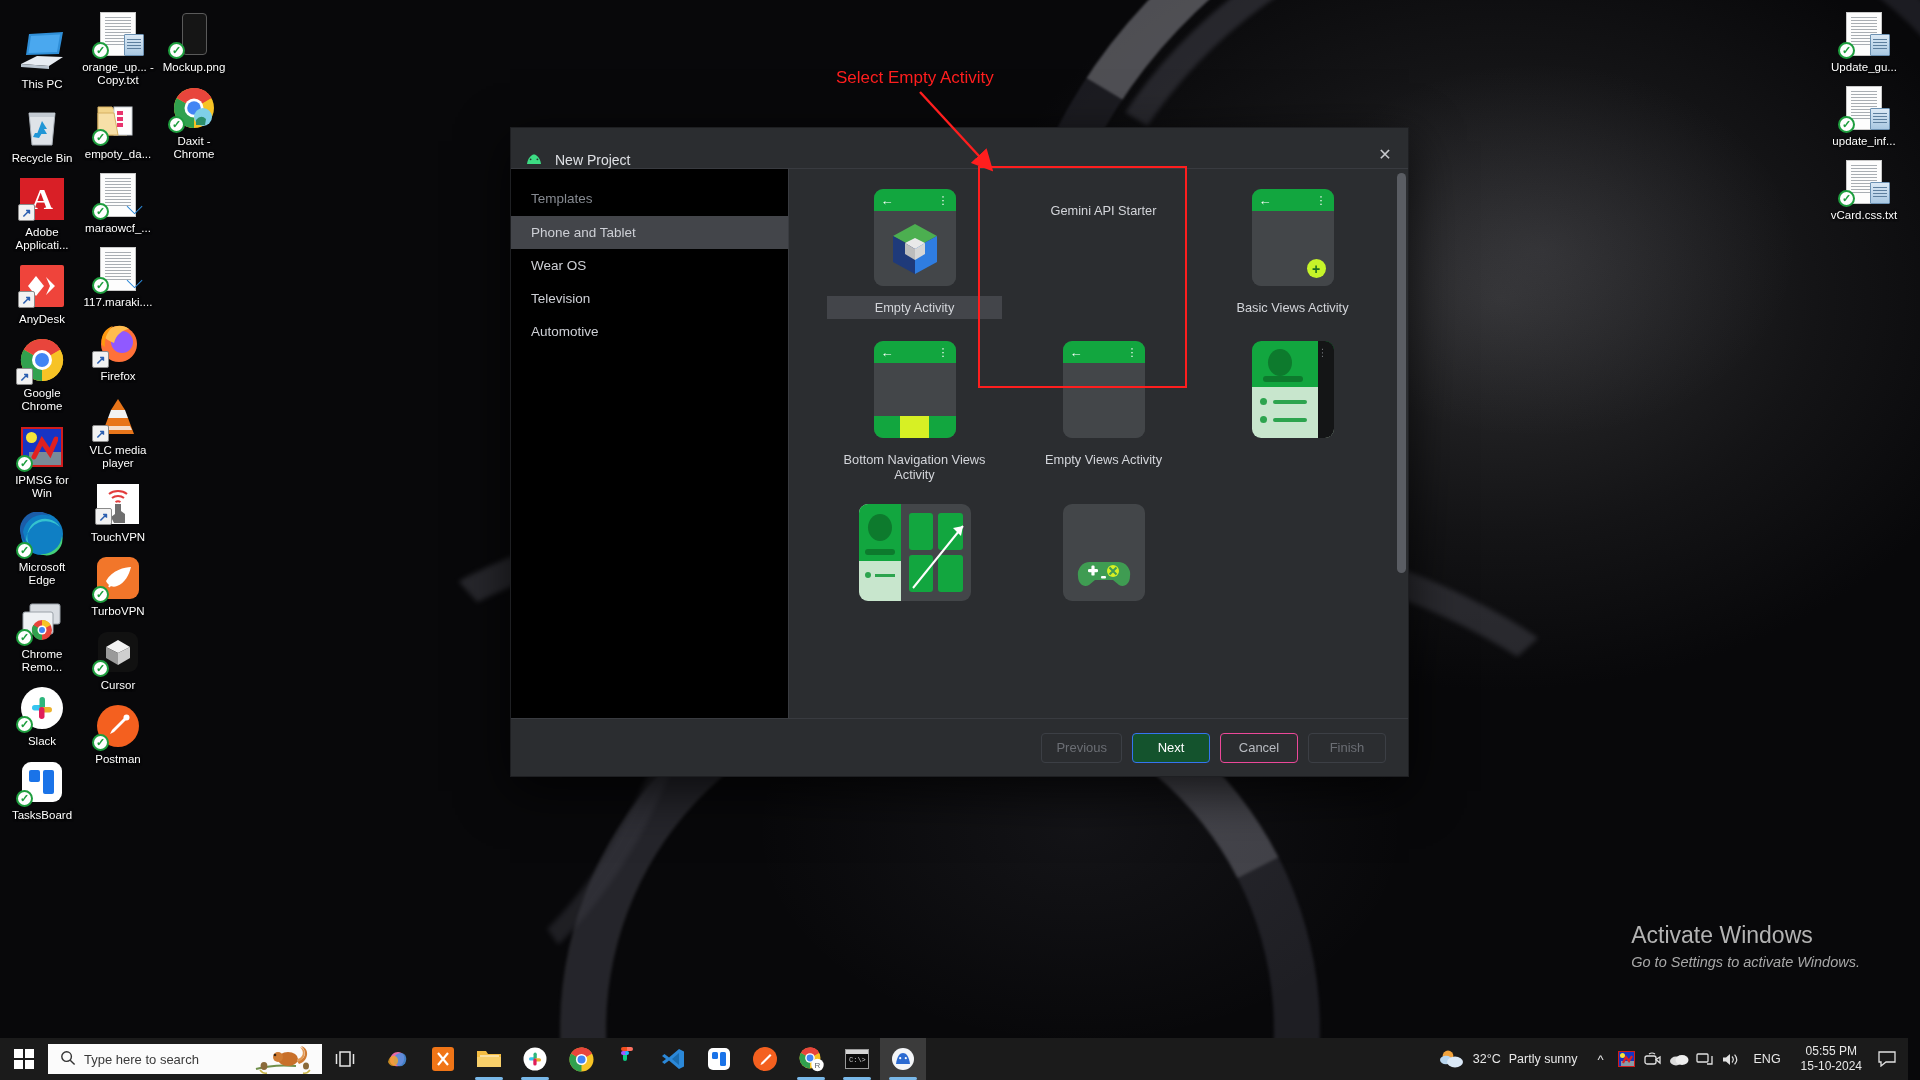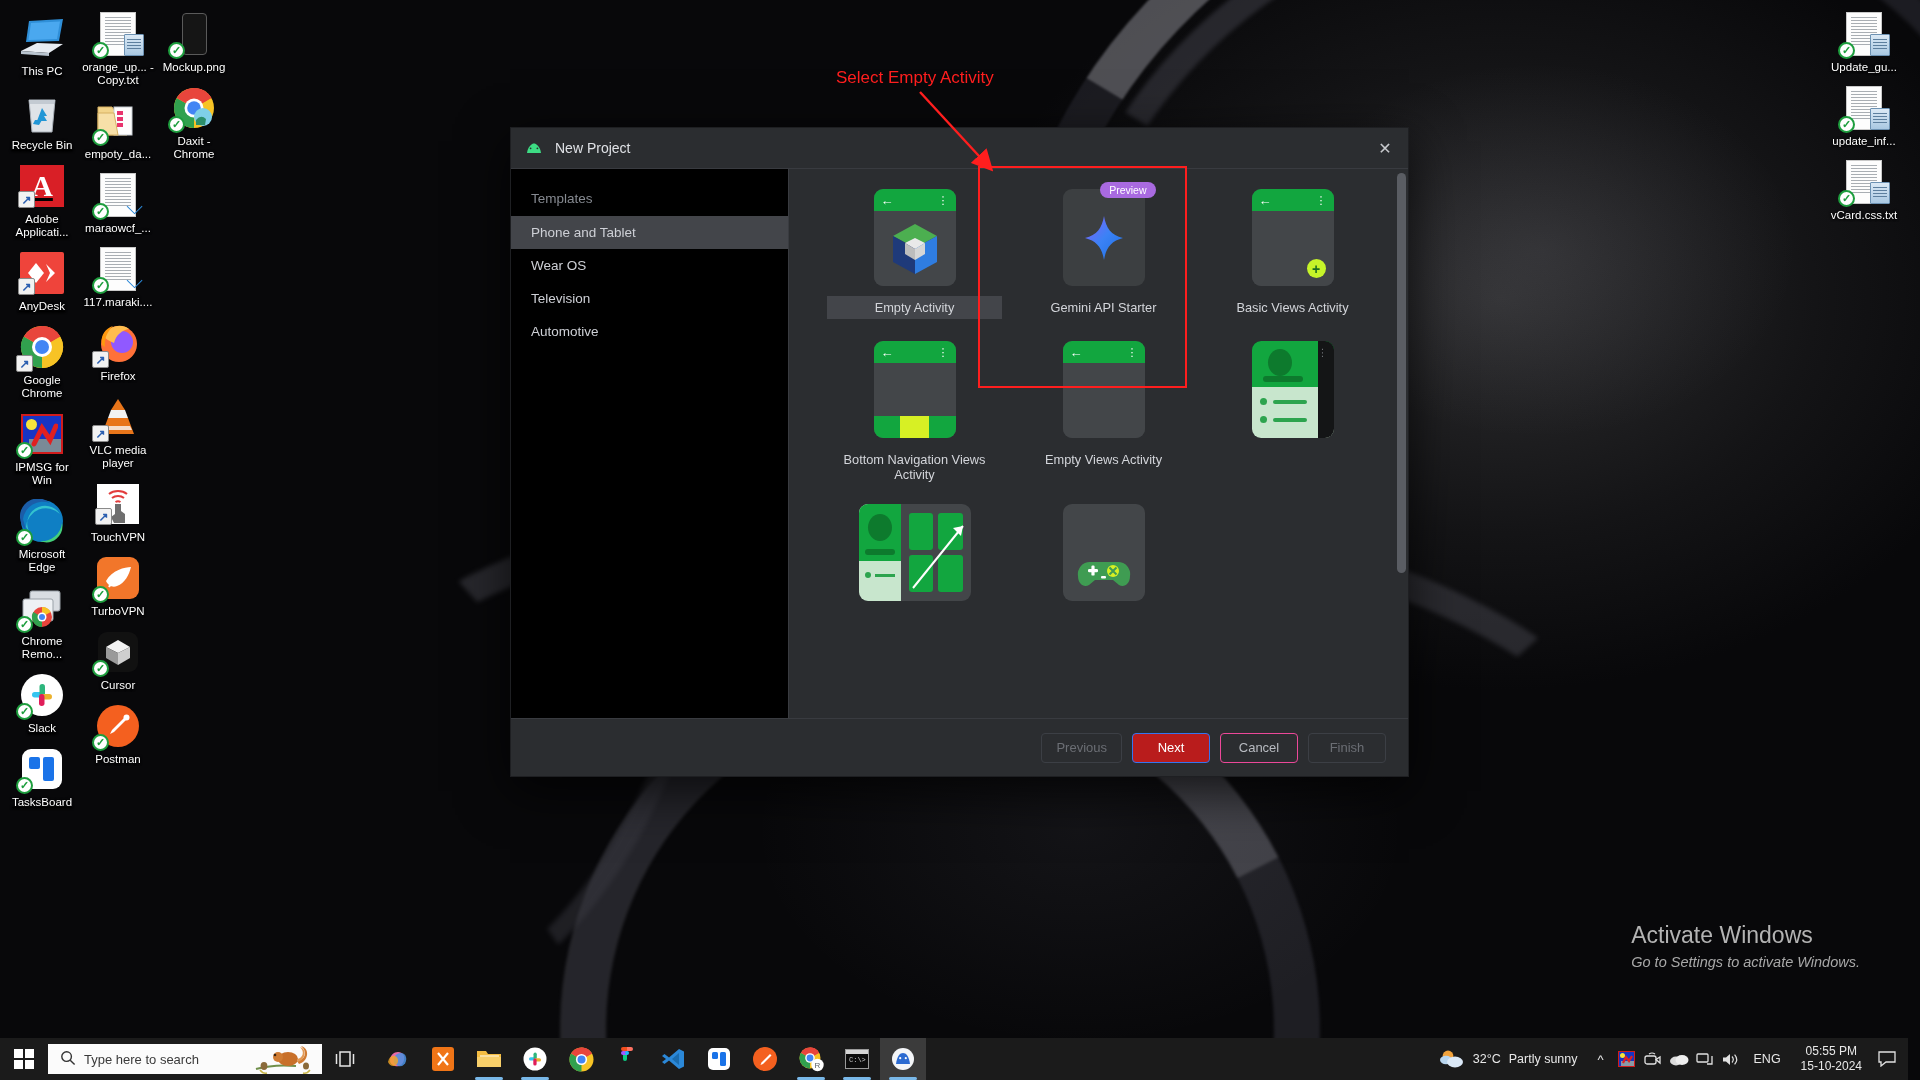--- a/index.html
+++ b/index.html
@@ -81,21 +81,21 @@
     border-radius: 50%;
     pointer-events: none;
   }
   .g1 { width: 520px; height: 380px; right: 120px; top: 60px;
         background: radial-gradient(ellipse, rgba(180,180,195,.10), transparent 70%); }
   .g2 { width: 640px; height: 420px; left: 760px; bottom: 40px;
         background: radial-gradient(ellipse, rgba(160,160,180,.08), transparent 72%); }
 
   
   .icon-col { position: absolute; display: flex; flex-direction: column; }
-  #col-left  { left: 4px;  top: 8px; text-decoration: underline;  }
+  #col-left  { left: 4px;  top: 21px;  }
   #col-left2 { left: 80px; top: 4px;  }
   #col-right { right: 18px; top: 4px; }
 
   .dicon {
     width: 76px;
     padding: 6px 2px 4px;
     display: flex; flex-direction: column; align-items: center;
     text-align: center;
   }
   .dicon .glyph {
@@ -187,21 +187,21 @@
     background: #2b2d30;
     border: 1px solid #1e1f22;
     box-shadow: 0 14px 48px rgba(0,0,0,.72);
     display: flex; flex-direction: column;
     z-index: 40;
   }
   #titlebar {
     height: 41px;
     background: #2b2d30;
     border-bottom: 1px solid #393b40;
-    display: flex; align-items: center;
+    display: flex; align-items: flex-end;
     padding: 0 8px 0 14px;
     flex: none;
   }
   #titlebar .tb-icon {
     width: 18px; height: 18px;
     display: flex; align-items: center; justify-content: center;
     margin-right: 12px;
   }
   #titlebar .tb-title {
     color: #dfe1e5; font-size: 14px;
@@ -359,21 +359,21 @@
   .btn {
     min-width: 78px; height: 30px;
     border-radius: 4px;
     font-size: 13px;
     display: flex; align-items: center; justify-content: center;
     padding: 0 14px;
     cursor: pointer;
   }
   .btn.ghost { background: transparent; border: 1px solid #ec4899; color: #b8bbc1; }
   .btn.disabled { background: transparent; border: 1px solid #3c3f45; color: #6b6e74; }
-  .btn.primary { background: #b91c1c; border: 1px solid #3574f0; color: #fff; }
+  .btn.primary { background: #14532d; border: 1px solid #3574f0; color: #fff; }
 
   
   #activate {
     position: absolute;
     right: 60px; bottom: 110px;
     text-align: left;
     z-index: 5;
   }
   #activate .a-title { color: #b3b3b3; font-size: 23px; font-weight: 400; }
   #activate .a-sub { color: #a8a8a8; font-size: 14.5px; margin-top: 5px; font-style: italic; }
@@ -823,35 +823,20 @@
                   <path d="M16 21 L26 27 L26 38 L16 32 Z" fill="#bdbdbd"></path>
                   <path d="M36 21 L26 27 L26 38 L36 32 Z" fill="#d6d6d6"></path>
                 </svg>
               </div>
             </div>
           </div>
           <div class="tpl-name">Empty Activity</div>
         </div>
 
         <div class="tpl-cell">
-          <div class="tpl-thumb-wrap">
-            <div class="preview-badge">Preview</div>
-            <div class="tpl-thumb">
-              <svg class="gem-star" viewBox="0 0 40 46">
-                <defs>
-                  <linearGradient id="gemg" x1="0" y1="0" x2="1" y2="1">
-                    <stop offset="0%" stop-color="#8b5cf6"></stop>
-                    <stop offset="50%" stop-color="#3b82f6"></stop>
-                    <stop offset="100%" stop-color="#1d6fe0"></stop>
-                  </linearGradient>
-                </defs>
-                <path d="M20 1 C22 13 27 20 39 23 C27 26 22 33 20 45 C18 33 13 26 1 23 C13 20 18 13 20 1 Z" fill="url(#gemg)"></path>
-              </svg>
-            </div>
-          </div>
           <div class="tpl-name">Gemini API Starter</div>
         </div>
 
         <div class="tpl-cell">
           <div class="tpl-thumb-wrap">
             <div class="tpl-thumb">
               <div class="ph-bar">
                 <span class="arrow">←</span>
                 <span class="dots">⋮</span>
               </div>

